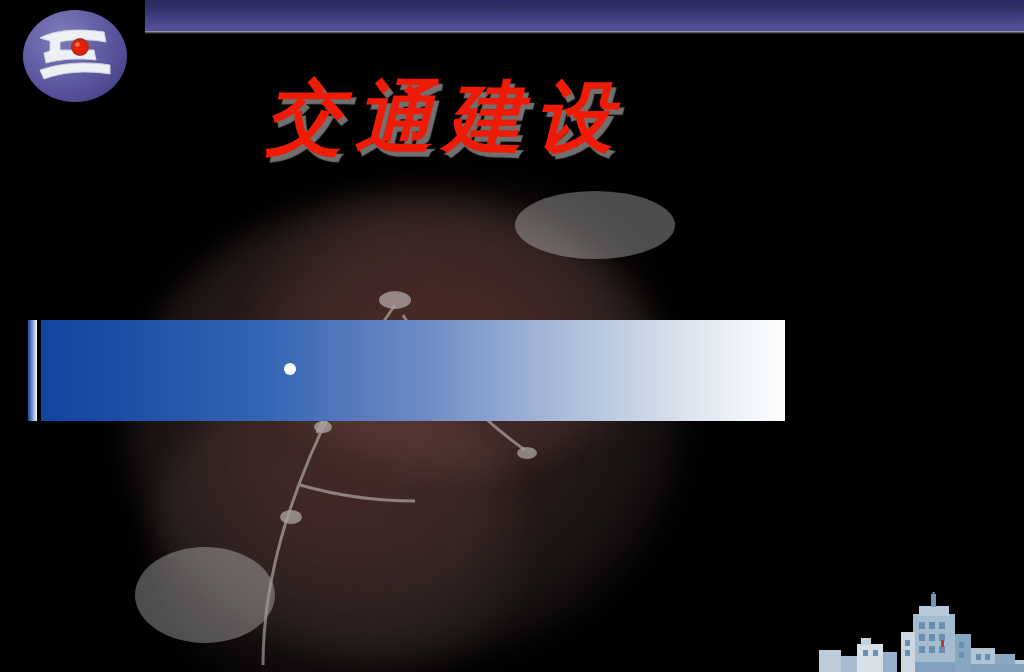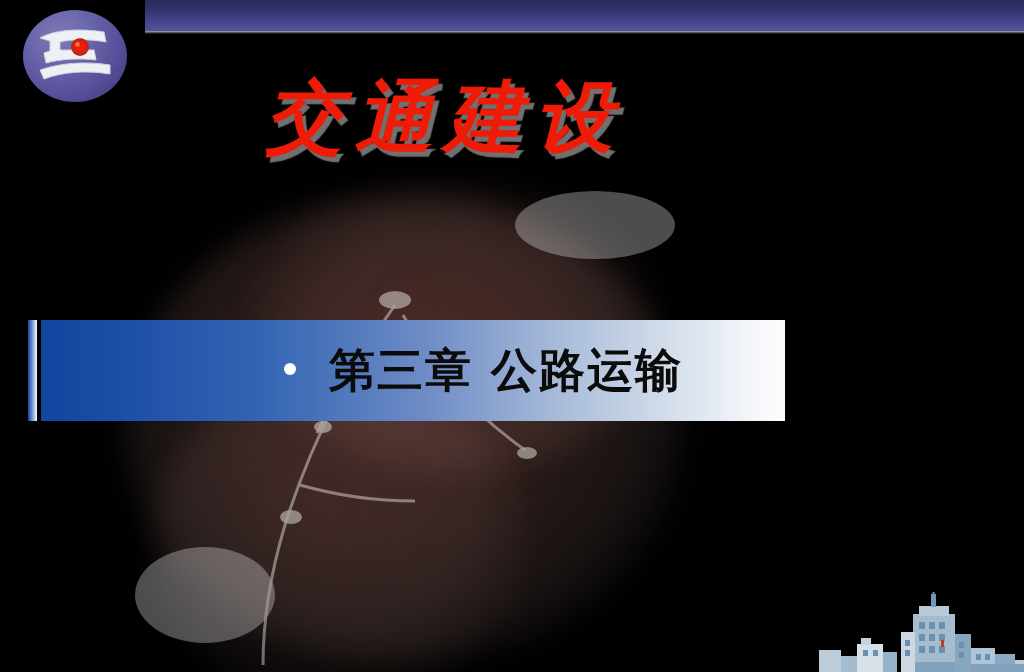--- a/index.html
+++ b/index.html
@@ -231,21 +231,20 @@
       <circle cx="60" cy="39" r="6.5" fill="#e81f08"></circle>
       <circle cx="57.5" cy="36.5" r="2.2" fill="#ff7a52"></circle>
     </svg>
   </div>
 
   <div class="title-cn">交通建设</div>
 
   <div class="chap-edge"></div>
   <div class="chap-banner">
     <div class="chap-bullet"></div>
-    <div class="chap-text">第三章  公路运输</div>
   </div>
 
   <svg class="skyline" viewBox="0 0 230 80" xmlns="http://www.w3.org/2000/svg">
     <g>
 
       <rect x="6" y="58" width="22" height="22" fill="#c9d8e6"></rect>
       <rect x="28" y="64" width="16" height="16" fill="#aec6da"></rect>
       <rect x="44" y="52" width="26" height="28" fill="#e3ecf3"></rect>
       <rect x="48" y="46" width="10" height="7" fill="#cfdeea"></rect>
       <rect x="70" y="60" width="14" height="20" fill="#9fbbd4"></rect>

